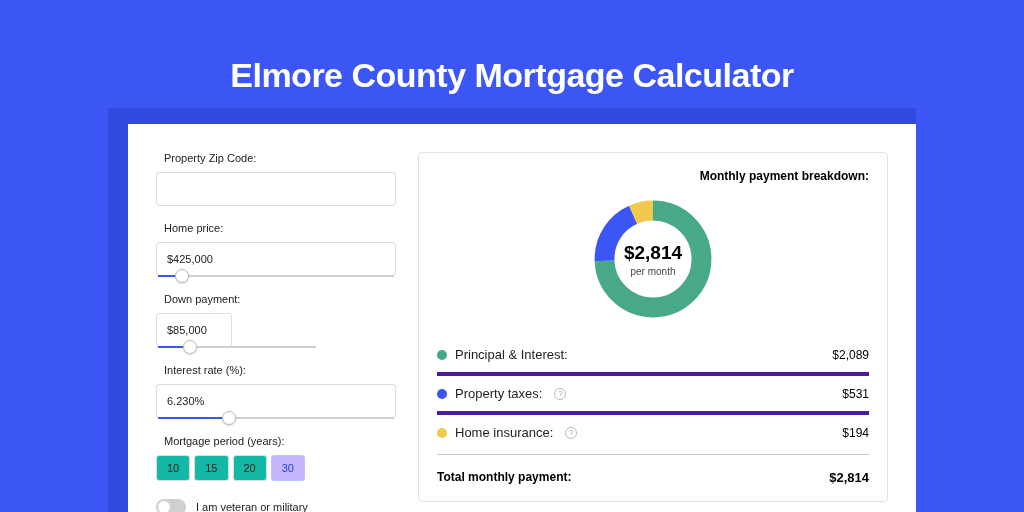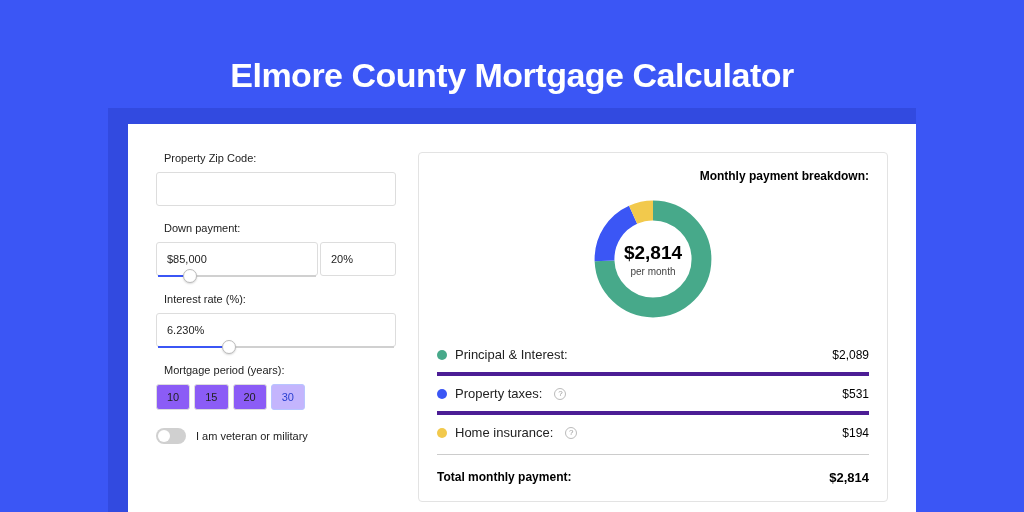--- a/index.html
+++ b/index.html
@@ -50,21 +50,21 @@
     position: absolute; top: -6px; width: 14px; height: 14px;
     background: #fff; border: 1px solid #bbb; border-radius: 50%;
     box-shadow: 0 1px 2px rgba(0,0,0,0.15);
     transform: translateX(-50%);
   }
   .dp-row { display: flex; gap: 2px; }
   .dp-row .text-input:first-child { flex: 1 1 auto; }
   .dp-row .text-input:last-child { width: 76px; flex: 0 0 76px; }
   .period-row { display: flex; gap: 4px; }
   .period-btn {
-    border: 1px solid #ddd; background: #8b5cf6; color: #222;
+    border: 1px solid #ddd; background: #14b8a6; color: #222;
     font-size: 11px; padding: 6px 10px; border-radius: 3px; cursor: pointer;
   }
   .period-btn.active { background: #c4b5fd; border-color: #b8c5ff; color: #2a3fd0; }
   .toggle-row { display: flex; align-items: center; gap: 10px; margin-top: 18px; }
   .toggle {
     width: 30px; height: 16px; background: #d0d0d0; border-radius: 8px; position: relative; cursor: pointer;
   }
   .toggle::after {
     content: ""; position: absolute; left: 2px; top: 2px; width: 12px; height: 12px;
     background: #fff; border-radius: 50%;
@@ -109,26 +109,33 @@
 
 <div class="panel">
 
   <div class="left">
 
     <div class="block">
       <div class="field-label">Property Zip Code:</div>
       <input class="text-input" value="" style="">
     </div>
 
+    <div class="block">
+      <div class="field-label">Home price:</div>
+      <input class="text-input" value="$425,000" style="">
+      <div class="slider-track">
+        <div class="slider-fill" id="hp-fill" style="width: 10%;"></div>
+        <div class="slider-thumb" id="hp-thumb" style="left: 10%;"></div>
+      </div>
+    </div>
 
     <div class="block">
       <div class="field-label">Down payment:</div>
       <div class="dp-row">
         <input class="text-input" value="$85,000" style="">
-        <input class="text-input" value="20%" style="">
       </div>
       <div class="slider-track" style="width:158px;">
         <div class="slider-fill" id="dp-fill" style="width: 20%;"></div>
         <div class="slider-thumb" id="dp-thumb" style="left: 20%;"></div>
       </div>
     </div>
 
     <div class="block">
       <div class="field-label">Interest rate (%):</div>
       <input class="text-input" value="6.230%" style="">

